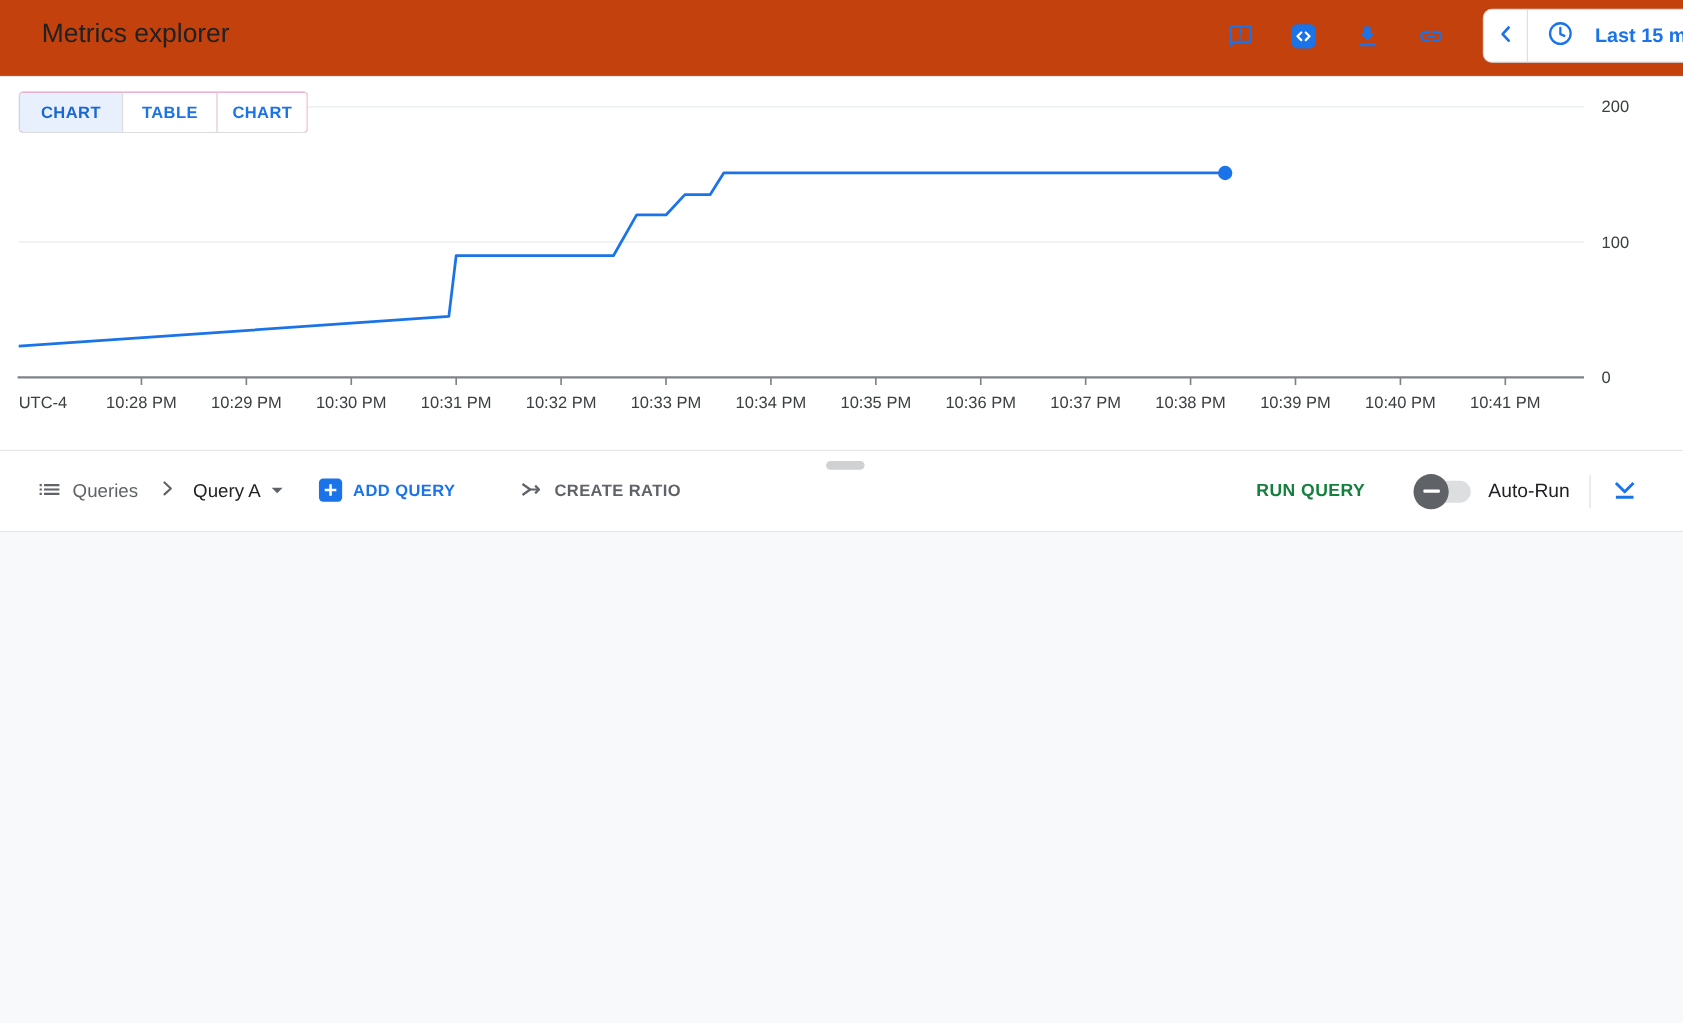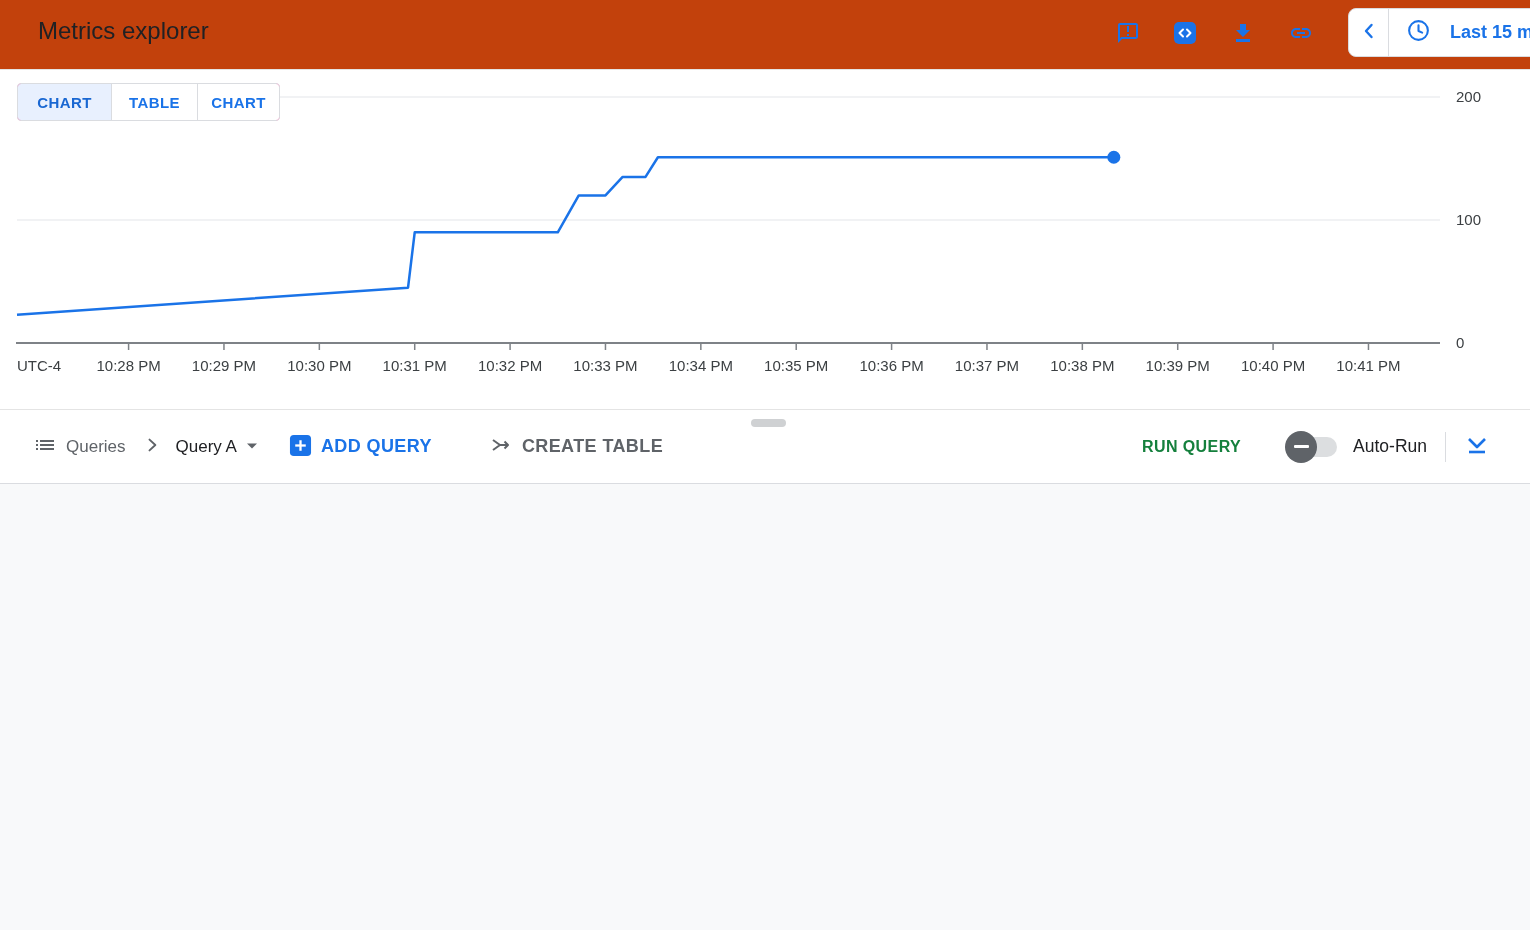--- a/index.html
+++ b/index.html
@@ -25,21 +25,21 @@
   #chart-svg text { font-family: "Liberation Sans", sans-serif; font-size: 15px; fill: #3c4043; }
   .legend-row { position: absolute; left: 19px; top: 309px; display: flex; align-items: center; gap: 10px; cursor: pointer; }
   .legend-dot { width: 12px; height: 12px; border-radius: 50%; background: #1a73e8; flex: none; }
   .legend-text { font-size: 16.5px; color: #202124; white-space: nowrap; }
 
   
   .queries-bar { position: absolute; left: 0; top: 410px; width: 1530px; height: 74px; background: #fff; border-bottom: 1px solid #dadce0; display: flex; align-items: center; padding: 0 40px 0 33px; }
   .drag-handle { position: absolute; left: 751px; top: 419px; width: 35px; height: 8px; border-radius: 4px; background: #cfd1d3; cursor: row-resize; }
   .qb-item { display: flex; align-items: center; background: none; border: none; cursor: pointer; white-space: nowrap; text-align: center; }
   .gray-label { color: #5f6368; font-size: 17px; }
-  .caps-btn { font-size: 18px; font-weight: 700; letter-spacing: .4px; }
+  .caps-btn { font-size: 15px; font-weight: 700; letter-spacing: .4px; }
   .blue { color: #1a73e8; }
   .gray { color: #5f6368; }
   .disabled-gray { color: #15803d; }
   .query-name { font-size: 17px; color: #202124; }
   .v-divider { width: 1px; height: 30px; background: #dadce0; }
   .toggle { position: relative; width: 50px; height: 20px; border-radius: 10px; background: #dcdee0; cursor: pointer; border: none; }
   .toggle-knob { position: absolute; left: -2px; top: -6px; width: 32px; height: 32px; border-radius: 50%; background: #5f6368; display: flex; align-items: center; justify-content: center; }
   .toggle-knob::after { content: ""; width: 15px; height: 3px; background: #fff; border-radius: 1px; }
 
   
@@ -194,21 +194,21 @@
     </button>
 
     <button class="qb-item" style="margin-left:57px;">
       <span style="margin-right:9px;">
         <svg width="24" height="24" viewBox="0 0 24 24">
             <polyline points="4,7 11,12 4,17" fill="none" stroke="#5f6368" stroke-width="2" stroke-linejoin="round"></polyline>
             <line x1="11" y1="12" x2="19" y2="12" stroke="#5f6368" stroke-width="2"></line>
             <polyline points="15.5,8.5 19,12 15.5,15.5" fill="none" stroke="#5f6368" stroke-width="2" stroke-linejoin="round"></polyline>
           </svg>
       </span>
-      <span class="caps-btn gray">CREATE TABLE</span>
+      <span class="caps-btn gray">CREATE RATIO</span>
     </button>
 
     <button class="qb-item" style="margin-left:auto;">
       <span class="caps-btn disabled-gray" style="font-size:16px;">RUN QUERY</span>
     </button>
 
     <button class="toggle" style="margin-left:46px;">
       <span class="toggle-knob"></span>
     </button>
 

